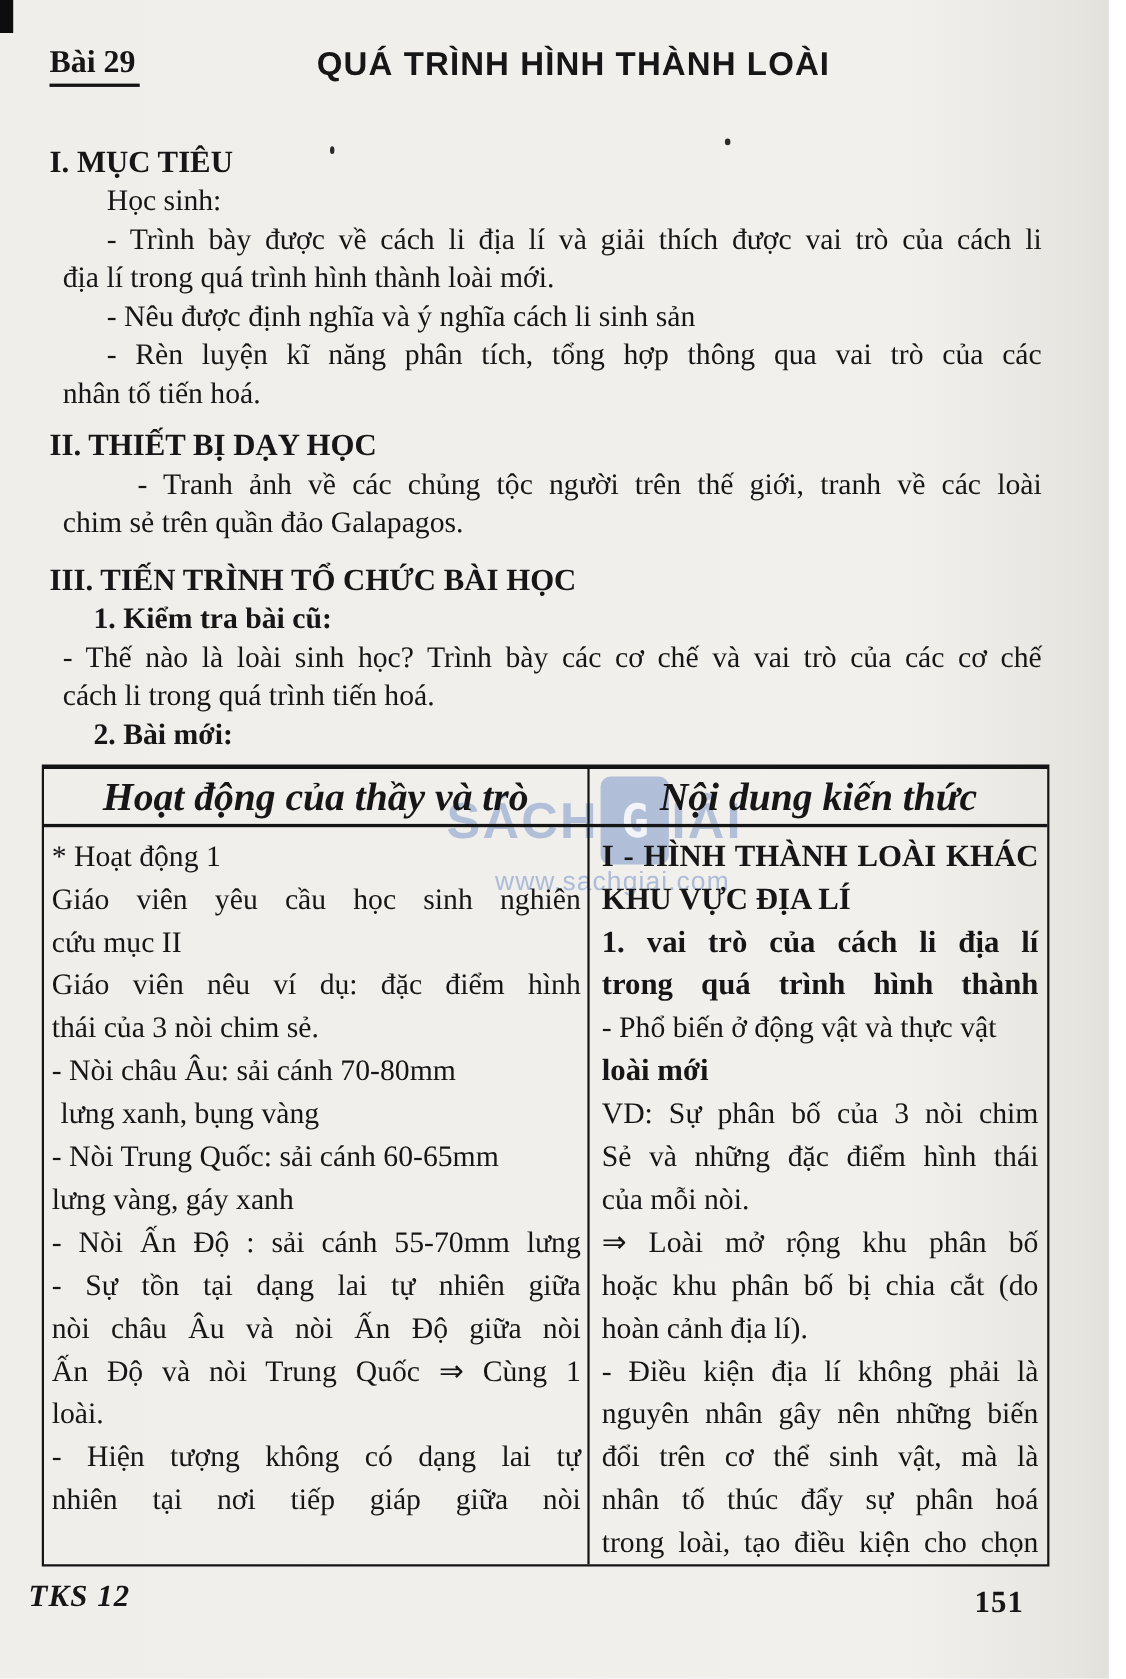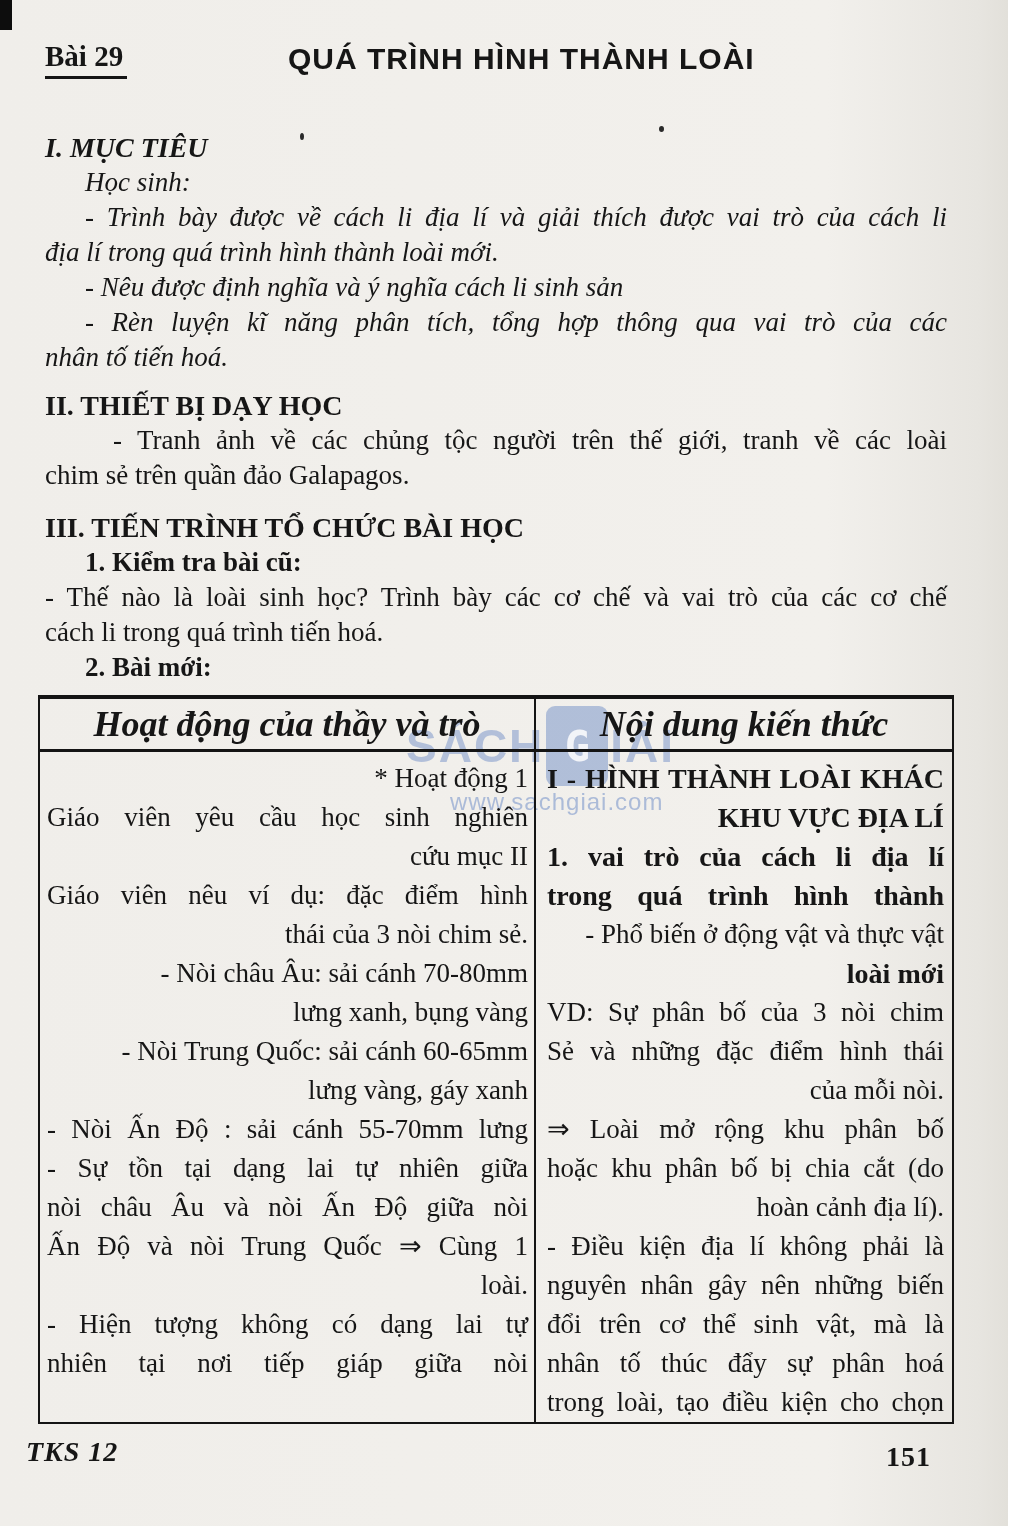--- a/index.html
+++ b/index.html
@@ -21,26 +21,26 @@
     font-size:29px;font-weight:bold;
     border-bottom:3px solid #141414;padding:0 4px 3px 0;
   }
   .doc-title{
     position:absolute;left:288px;top:42px;
     font-family:"Liberation Sans", sans-serif;
     font-size:30px;font-weight:bold;letter-spacing:1px;
   }
 
   .block{position:absolute;left:45px;width:902px;}
-  .b1{top:130px;font-style:italic;}
+  .b1{top:130px;}
   .b2{top:388px;}
   .b3{top:510px;}
   .sec-heading{font-size:28px;font-weight:bold;line-height:35px;}
   .sub-heading{font-size:27px;font-weight:bold;line-height:35px;text-indent:40px;}
-  .line{font-size:27px;line-height:35px;}
+  .line{font-size:27px;line-height:35px;margin-left:12px;}
   .ind{text-indent:40px;}
   .ind-lg{text-indent:68px;}
   .j{text-align:justify;text-align-last:justify;}
 
   
   .watermark{
     position:absolute;left:406px;top:706px;width:280px;
     z-index:1;
     font-family:"Liberation Sans", sans-serif;
     color:rgba(125,152,203,0.55);
@@ -72,21 +72,21 @@
   }
   .t-head .th{
     display:flex;align-items:center;justify-content:center;
     font-size:36px;font-weight:bold;font-style:italic;
   }
   .t-body{display:flex;}
   .col-left{width:481px;border-right:2px solid #141414;padding:7px 6px 0 7px;box-sizing:content-box;}
   .col-right{flex:1;padding:7px 8px 0 11px;}
   .t-head .th.left{width:494px;border-right:2px solid #141414;}
   .t-head .th.right{flex:1;}
-  .tline{font-size:27px;line-height:39px;text-align:right;}
+  .tline{font-size:27px;line-height:39px;}
   .tb{font-weight:bold;font-size:28px;}
   .pad-sm{padding-left:8px;}
 
   .footer-left{
     position:absolute;left:26px;top:1436px;
     font-size:28px;font-style:italic;font-weight:bold;letter-spacing:1px;
   }
   .page-number{
     position:absolute;left:886px;top:1441px;
     font-size:28px;font-weight:bold;letter-spacing:1px;

